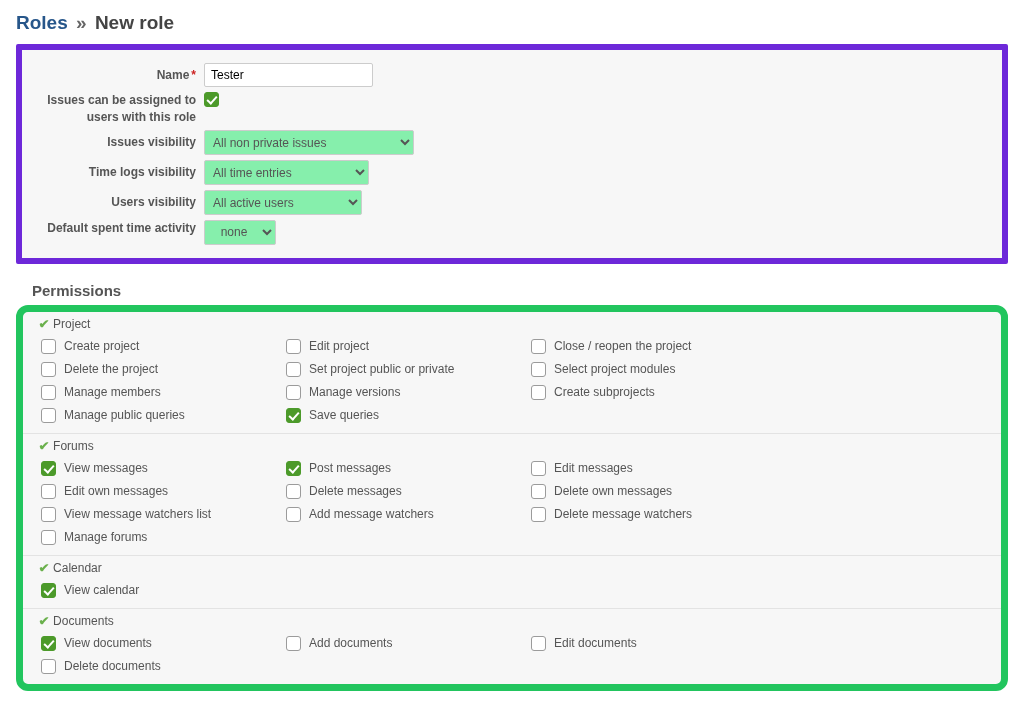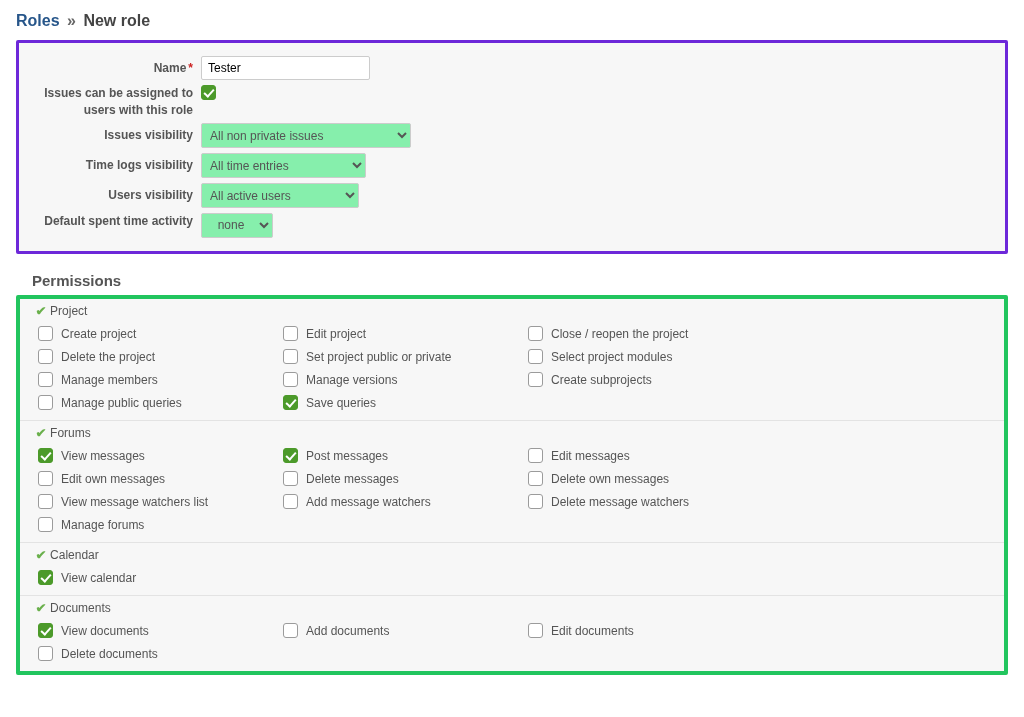--- a/index.html
+++ b/index.html
@@ -7,29 +7,29 @@
     margin: 0;
     padding: 12px 16px;
     font-family: Verdana, Arial, sans-serif;
     font-size: 12px;
     color: #444;
     background: #fff;
     width: 1024px;
   }
   h2.title {
     margin: 0 0 10px 0;
-    font-size: 16px;
+    font-size: 19px;
     font-weight: 600;
     color: #444;
   }
   h2.title a { color: #27568a; text-decoration: none; }
   h2.title .sep { color: #666; padding: 0 3px;}
   .box {
     background: #f7f7f7;
-    border: 3px solid #6d28d9;
+    border: 6px solid #6d28d9;
     border-radius: 2px;
     padding: 10px 12px 10px 12px;
   }
   .form-row {
     display: flex;
     align-items: center;
     min-height: 30px;
     padding: 2px 0;
   }
   .form-row .label {
@@ -92,22 +92,22 @@
   }
 
   h3.perm {
     font-size: 15px;
     font-weight: 600;
     color: #555;
     margin: 18px 0 6px 16px;
   }
   .perm-box {
     background: #f7f7f7;
-    border: 4px solid #22c55e;
-    border-radius: 2px;
+    border: 7px solid #22c55e;
+    border-radius: 12px;
   }
   .group {
     border-top: 1px solid #e3e3e3;
     padding: 0 0 6px 0;
   }
   .group:first-child { border-top: none; }
   .group-head {
     padding: 5px 8px 2px 16px;
     color: #555;
   }
@@ -120,21 +120,21 @@
   }
   .perm-grid {
     display: grid;
     grid-template-columns: 245px 245px 245px;
     column-gap: 0;
     row-gap: 8px;
     padding: 6px 10px 4px 18px;
   }
   .perm-item {
     display: flex;
-    align-items: flex-end;
+    align-items: center;
     gap: 8px;
     color: #555;
   }
 </style>
 </head>
 <body>
 
 <h2 class="title">
   <a href="#">Roles</a>
   <span class="sep">»</span>

